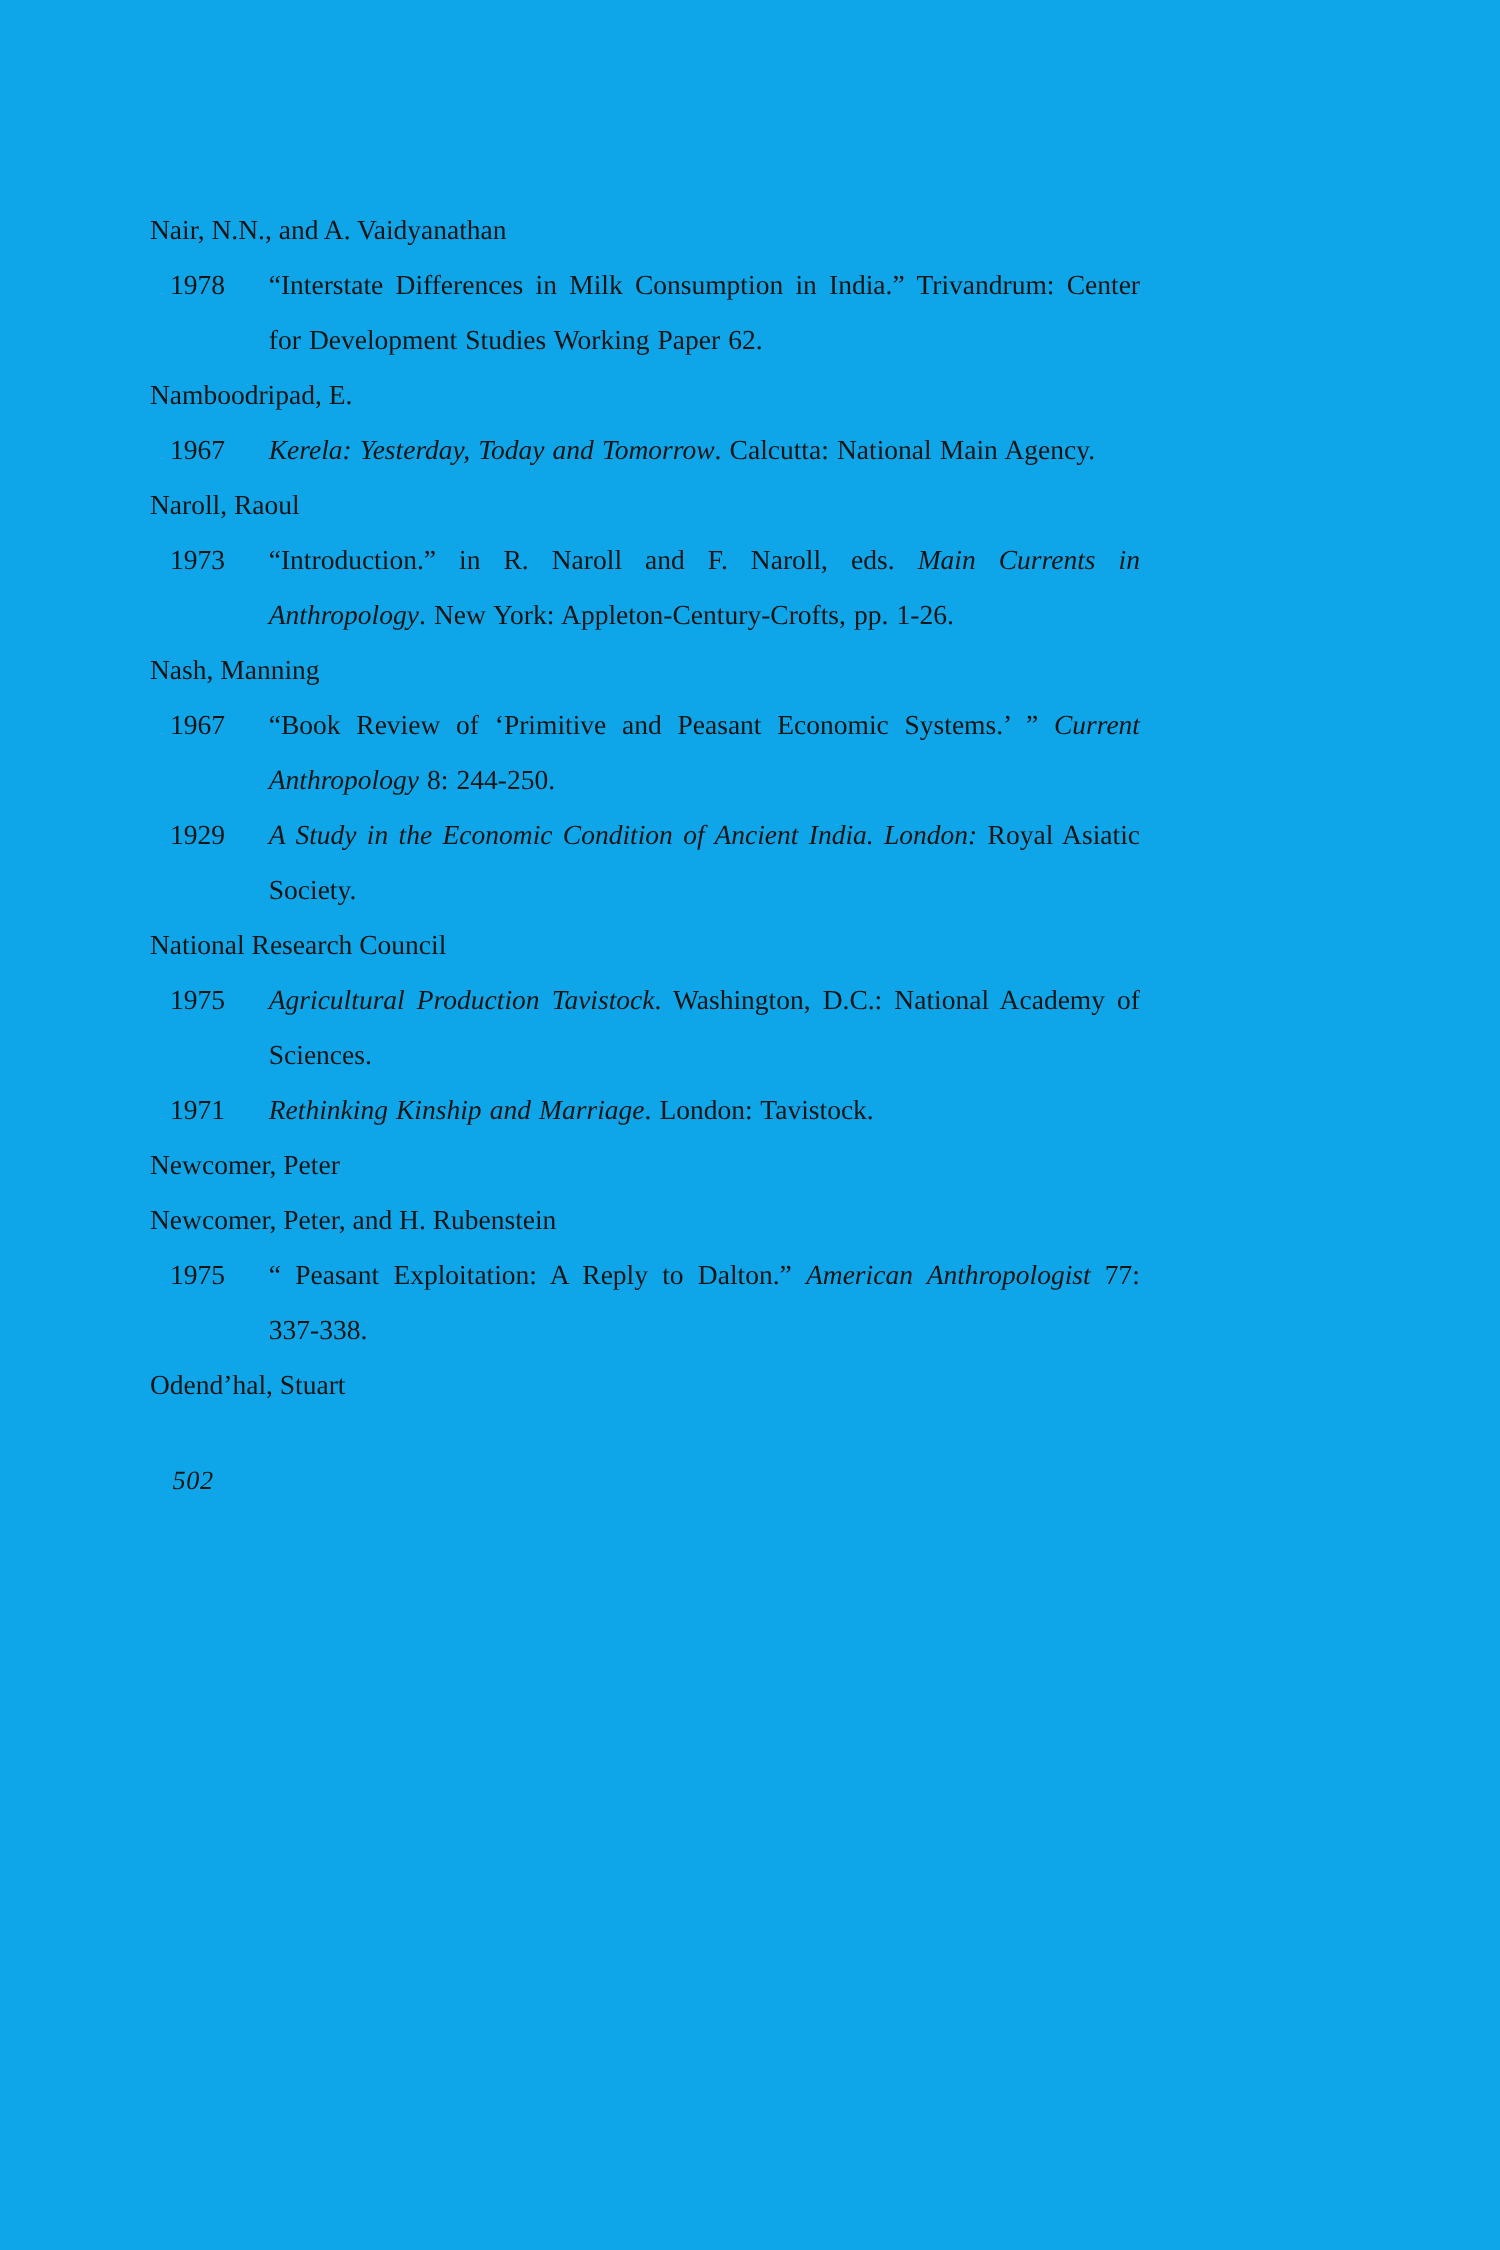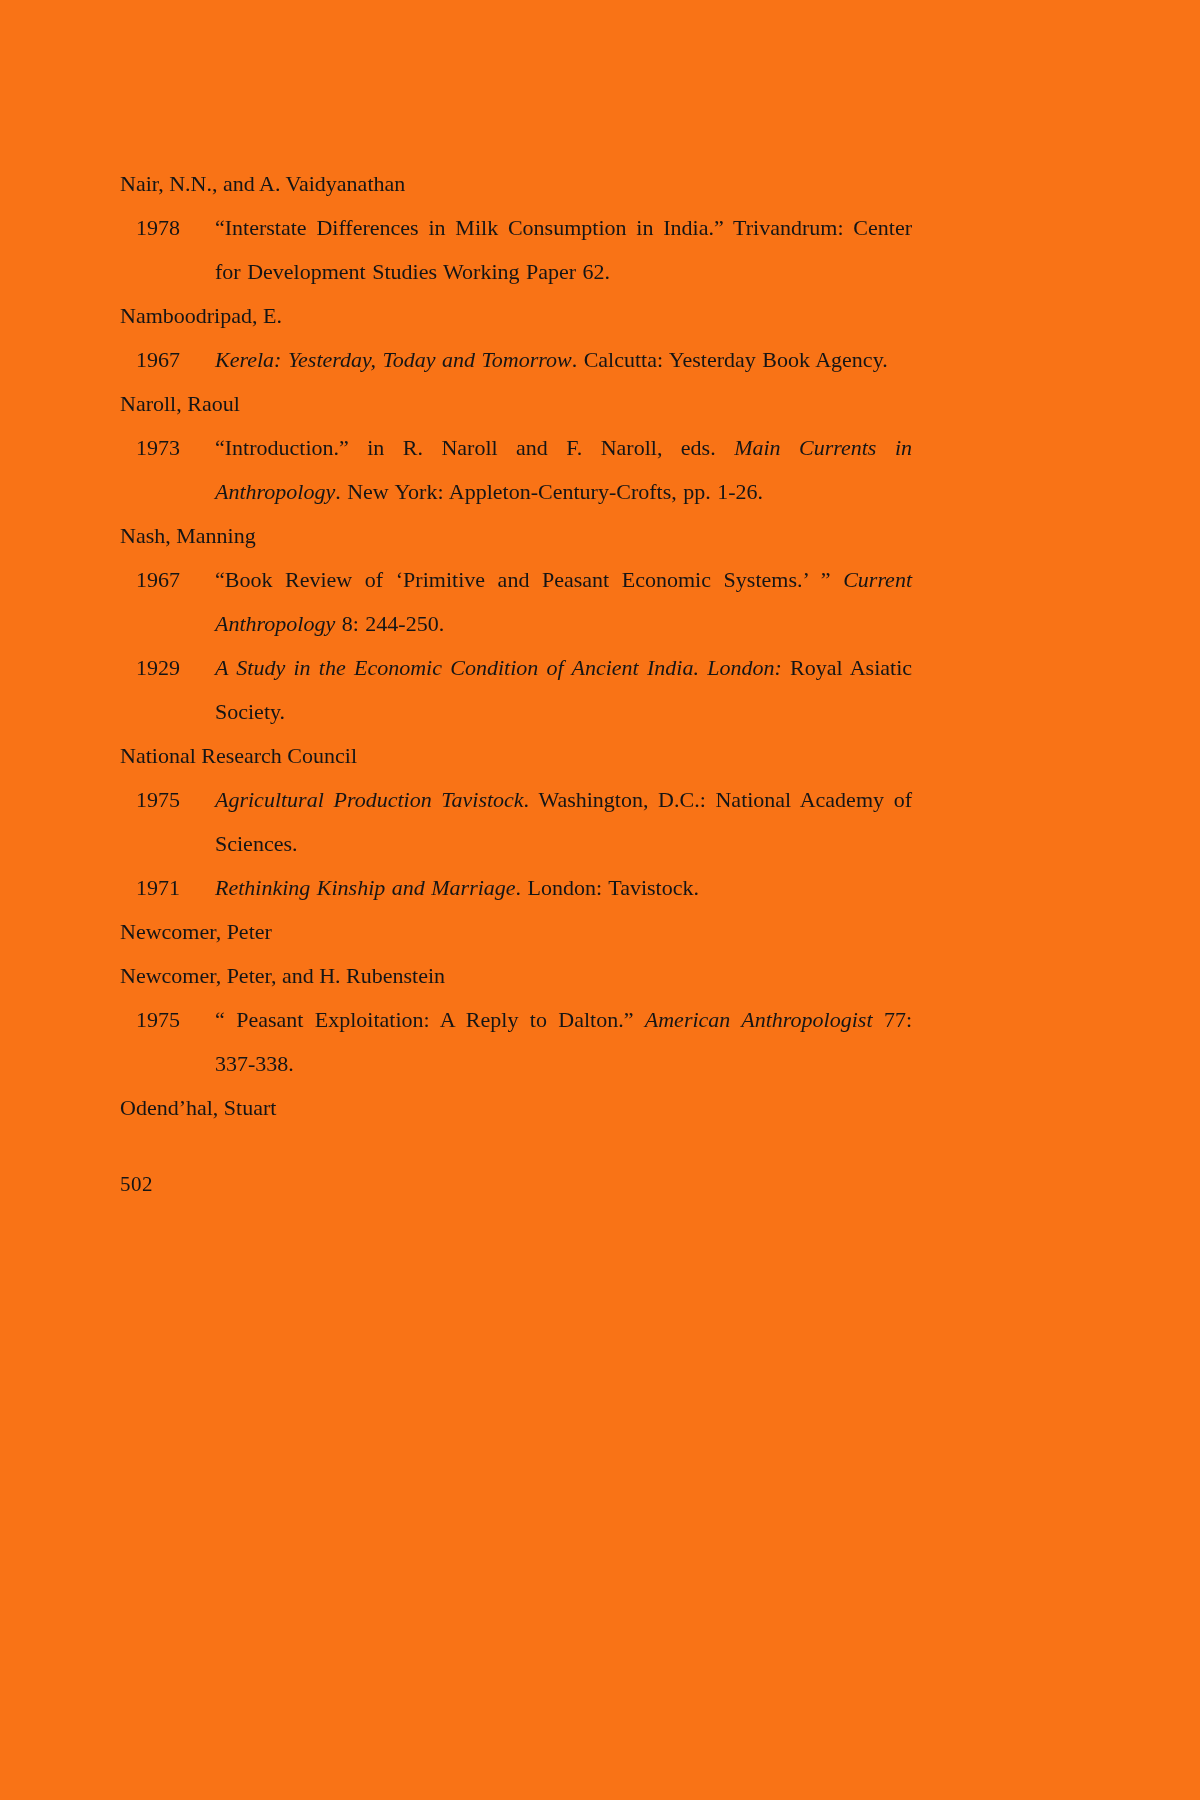--- a/index.html
+++ b/index.html
@@ -10,21 +10,21 @@
     position: relative;
     overflow: hidden;
     font-family: "Liberation Serif", "DejaVu Serif", serif;
     color: #151515;
   }
   .page {
     position: absolute;
     top: 0; left: 0;
     width: 1200px;
     height: 1800px;
-    background: #f97316;
+    background: #0ea5e9;
     padding: 162px 288px 16px 120px;
   }
   .bib {
     font-size: 22px;
     line-height: 44px;
   }
   .entry { margin: 0; }
   .author-line {
     text-align: left;
   }
@@ -36,36 +36,38 @@
   .cite-row .year {
     position: absolute;
     left: -79px;
     top: 0;
     text-align: left;
   }
   .cite-text { word-spacing: 1px; }
   .cite-text i { font-style: italic; }
   .page-number {
     margin-top: 42px;
+    margin-left: 18px;
     font-size: 21px;
     letter-spacing: 0.5px;
+    font-style: italic;
   }
 </style>
 </head>
 <body>
 
 <div class="page">
   <div class="bib">
       <div class="entry">
         <div class="author-line">Nair, N.N., and A. Vaidyanathan</div>
         <div class="cite-row"><span class="year">1978</span><span class="cite-text"><span>“Interstate Differences in Milk Consumption in India.” Trivandrum: Center for Development Studies Working Paper 62.</span></span></div>
       </div>
       <div class="entry">
         <div class="author-line">Namboodripad, E.</div>
-        <div class="cite-row"><span class="year">1967</span><span class="cite-text"><i>Kerela: Yesterday, Today and Tomorrow</i><span>. Calcutta: Yesterday Book Agency.</span></span></div>
+        <div class="cite-row"><span class="year">1967</span><span class="cite-text"><i>Kerela: Yesterday, Today and Tomorrow</i><span>. Calcutta: National Main Agency.</span></span></div>
       </div>
       <div class="entry">
         <div class="author-line">Naroll, Raoul</div>
         <div class="cite-row"><span class="year">1973</span><span class="cite-text"><span>“Introduction.” in R. Naroll and F. Naroll, eds. </span><i>Main Currents in Anthropology</i><span>. New York: Appleton-Century-Crofts, pp. 1-26.</span></span></div>
       </div>
       <div class="entry">
         <div class="author-line">Nash, Manning</div>
         <div class="cite-row"><span class="year">1967</span><span class="cite-text"><span>“Book Review of ‘Primitive and Peasant Economic Systems.’ ” </span><i>Current Anthropology</i><span> 8: 244-250.</span></span></div>
       </div>
       <div class="entry">

